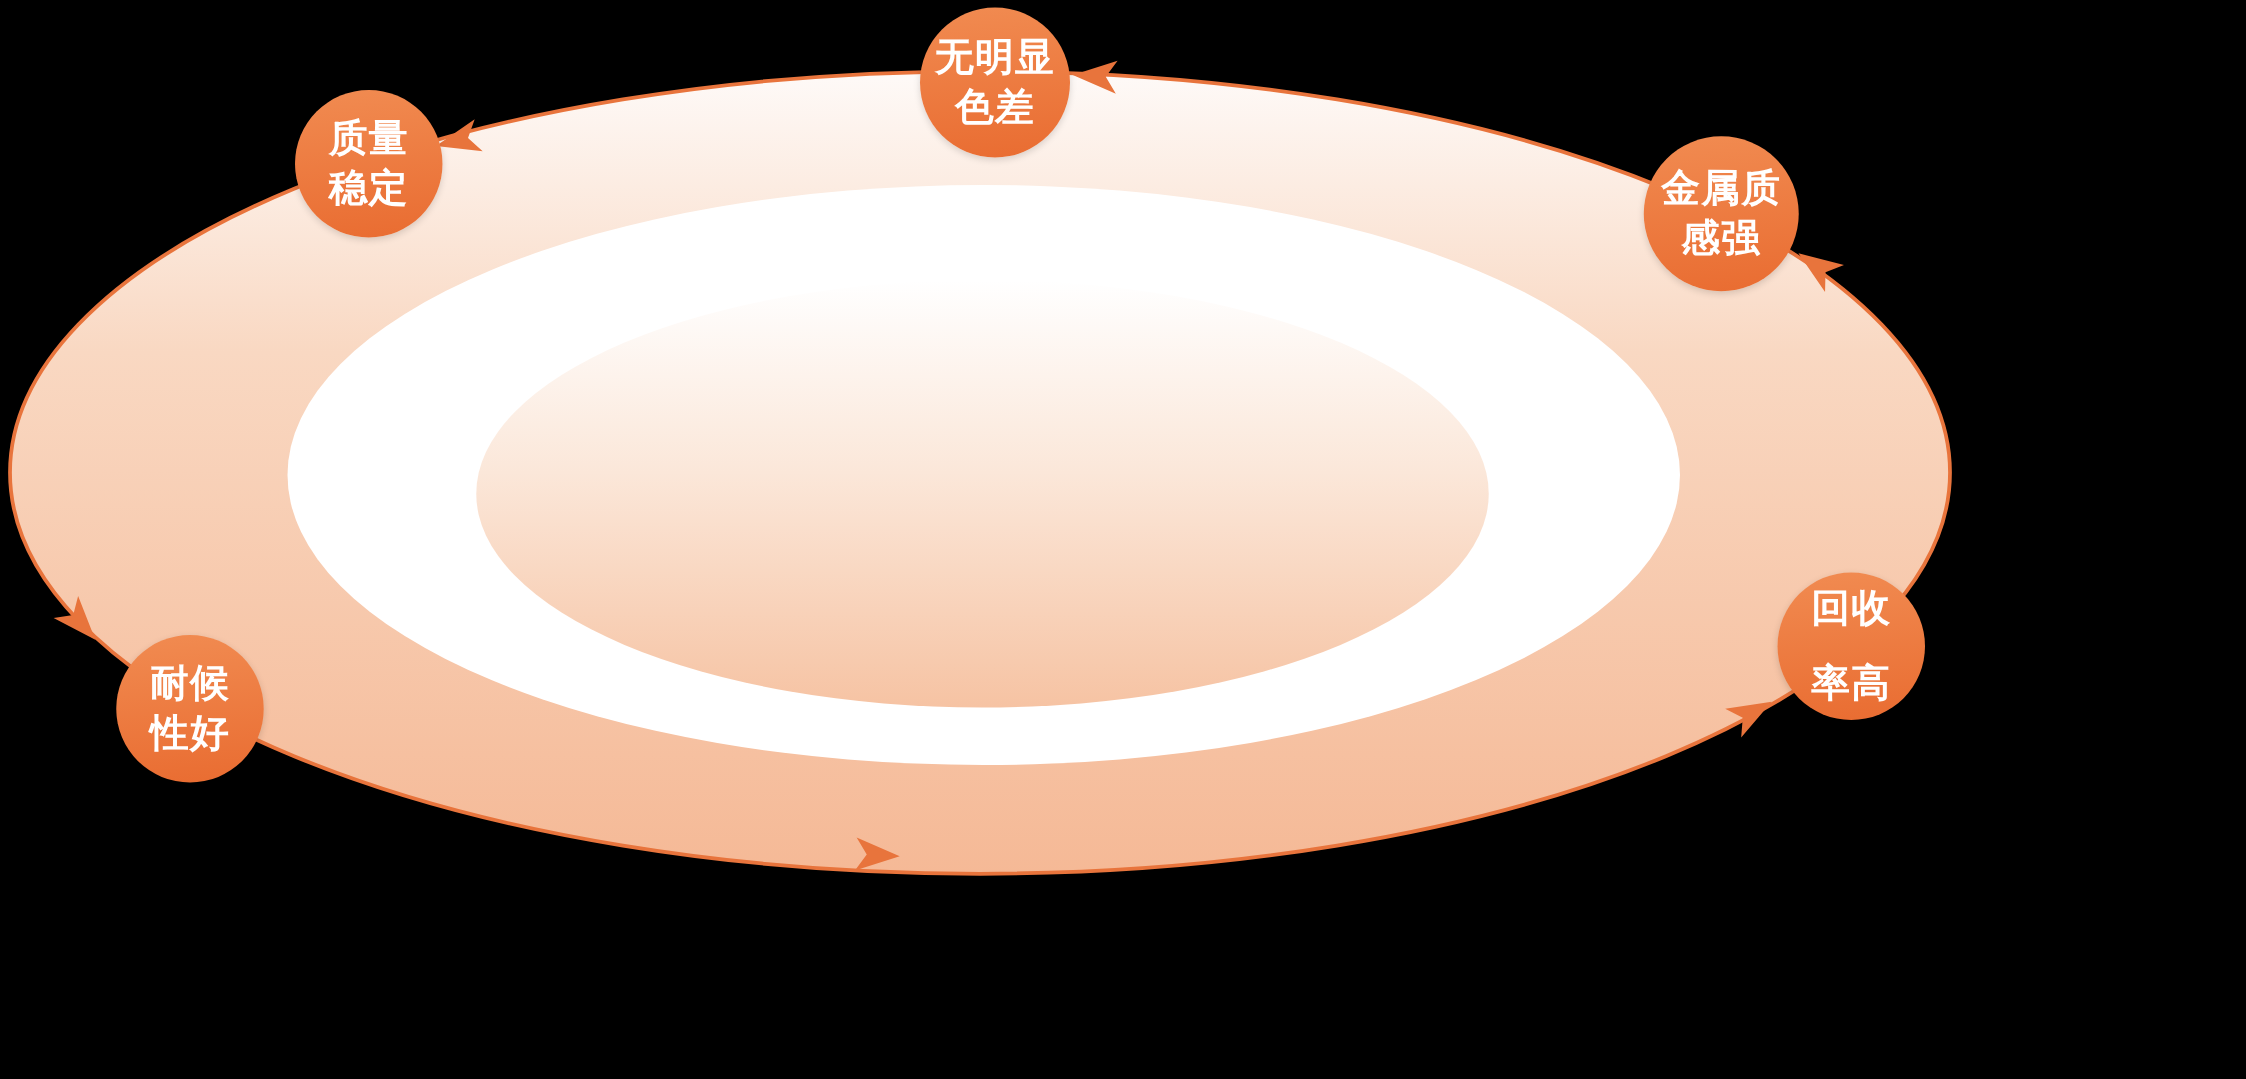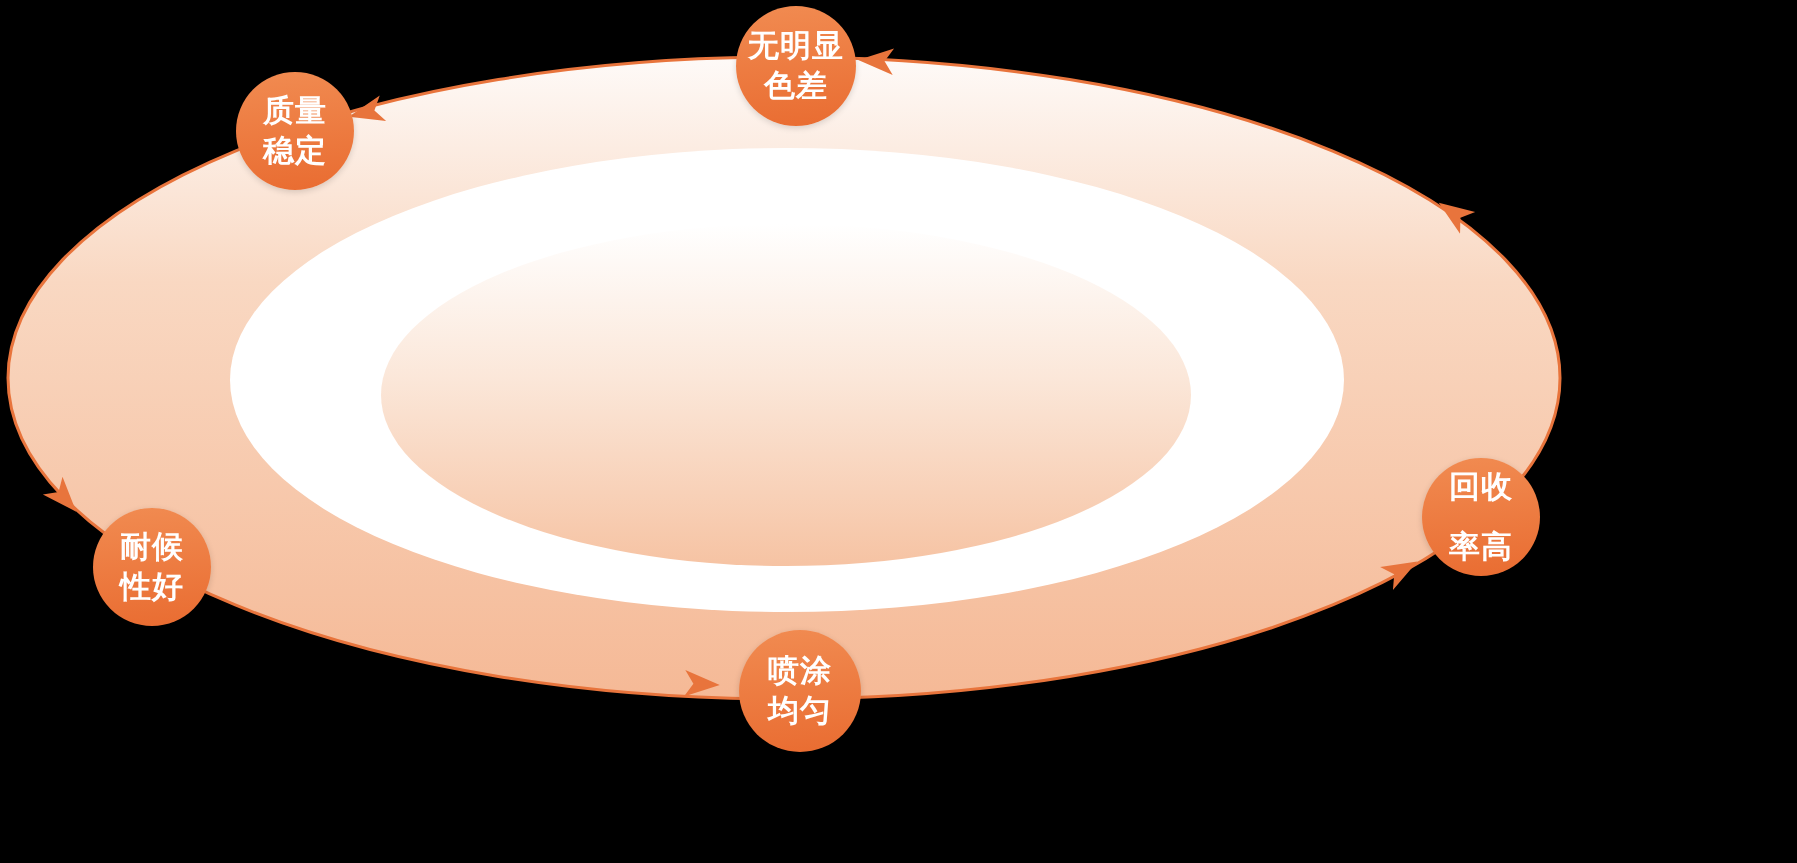--- a/index.html
+++ b/index.html
@@ -95,24 +95,24 @@
   <div class="badge" style="left:93px;top:508px;width:118px;height:118px;">
     <span>耐候</span>
     <span>性好</span>
   </div>
 
   <div class="badge" style="left:236px;top:72px;width:118px;height:118px;">
     <span>质量</span>
     <span>稳定</span>
   </div>
 
-  <div class="badge" style="left:739px;top:630px;width:122px;height:122px;">
-    <span>喷涂</span>
-    <span>均匀</span>
-  </div>
 
   <div class="badge" style="left:1422px;top:458px;width:118px;height:118px;gap:20px;">
     <span>回收</span>
     <span>率高</span>
   </div>
 
+  <div class="badge" style="left:1315px;top:109px;width:124px;height:124px;">
+    <span>金属质</span>
+    <span>感强</span>
+  </div>
 
 </div>
 
 </body></html>

